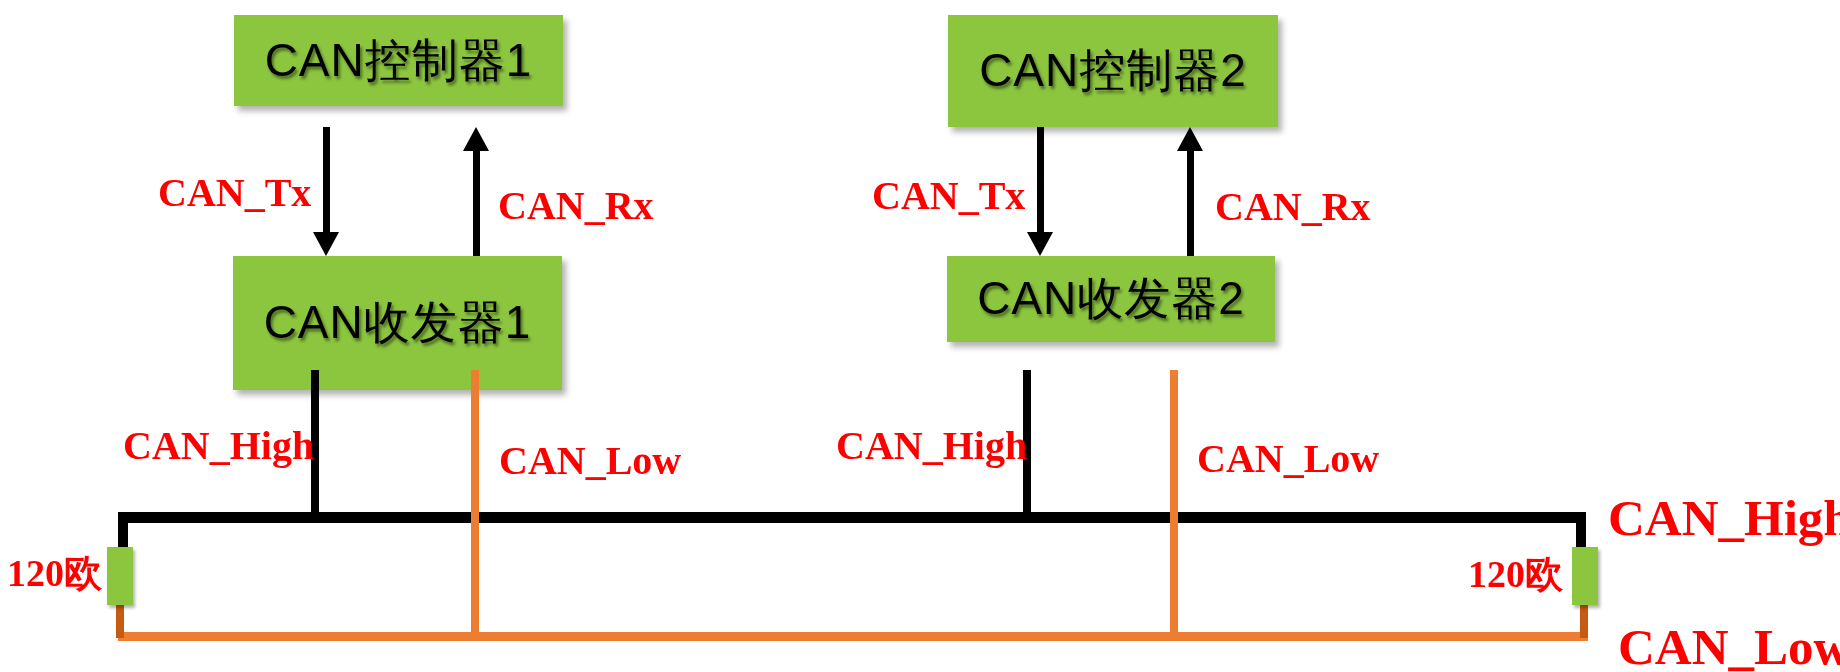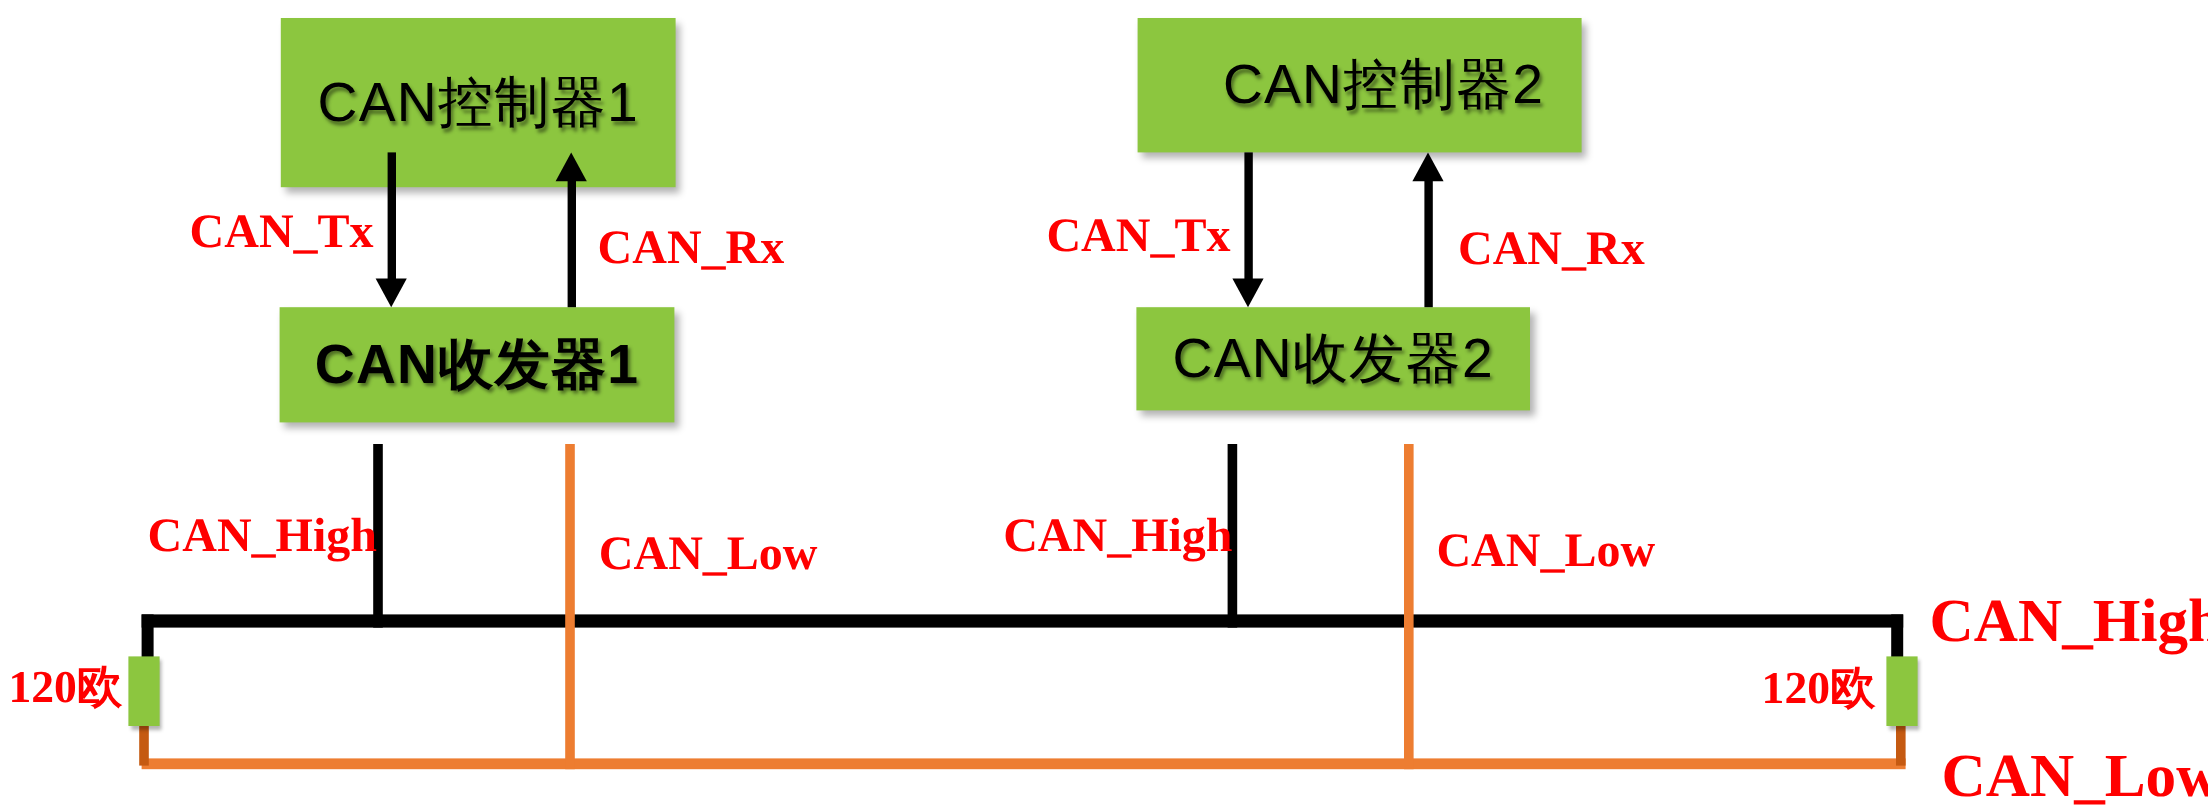--- a/index.html
+++ b/index.html
@@ -18,23 +18,23 @@
     background: var(--node-fill, #8CC63F);
     color: #000;
     display: flex;
     align-items: center;
     justify-content: center;
     font-size: 46px;
     letter-spacing: 1px;
     text-shadow: 2px 3px 3px rgba(0,0,0,0.45);
     box-shadow: 4px 5px 6px rgba(0,0,0,0.30);
   }
-  .node.ctrl1 { left: 234px; top: 15px;  width: 329px; height: 141px; text-align: center; }
-  .node.ctrl2 { left: 948px; top: 15px;  width: 330px; height: 112px; padding-left: 40px; }
-  .node.xcvr1 { left: 233px; top: 256px; width: 329px; height: 96px; font-weight: bold; }
+  .node.ctrl1 { left: 234px; top: 15px;  width: 329px; height: 91px; text-align: center; }
+  .node.ctrl2 { left: 948px; top: 15px;  width: 330px; height: 112px; }
+  .node.xcvr1 { left: 233px; top: 256px; width: 329px; height: 134px; }
   .node.xcvr2 { left: 947px; top: 256px; width: 328px; height: 86px; }
 
   
   .arrow-shaft {
     position: absolute;
     width: 7px;
     background: #000;
   }
   .arrow-head {
     position: absolute;

